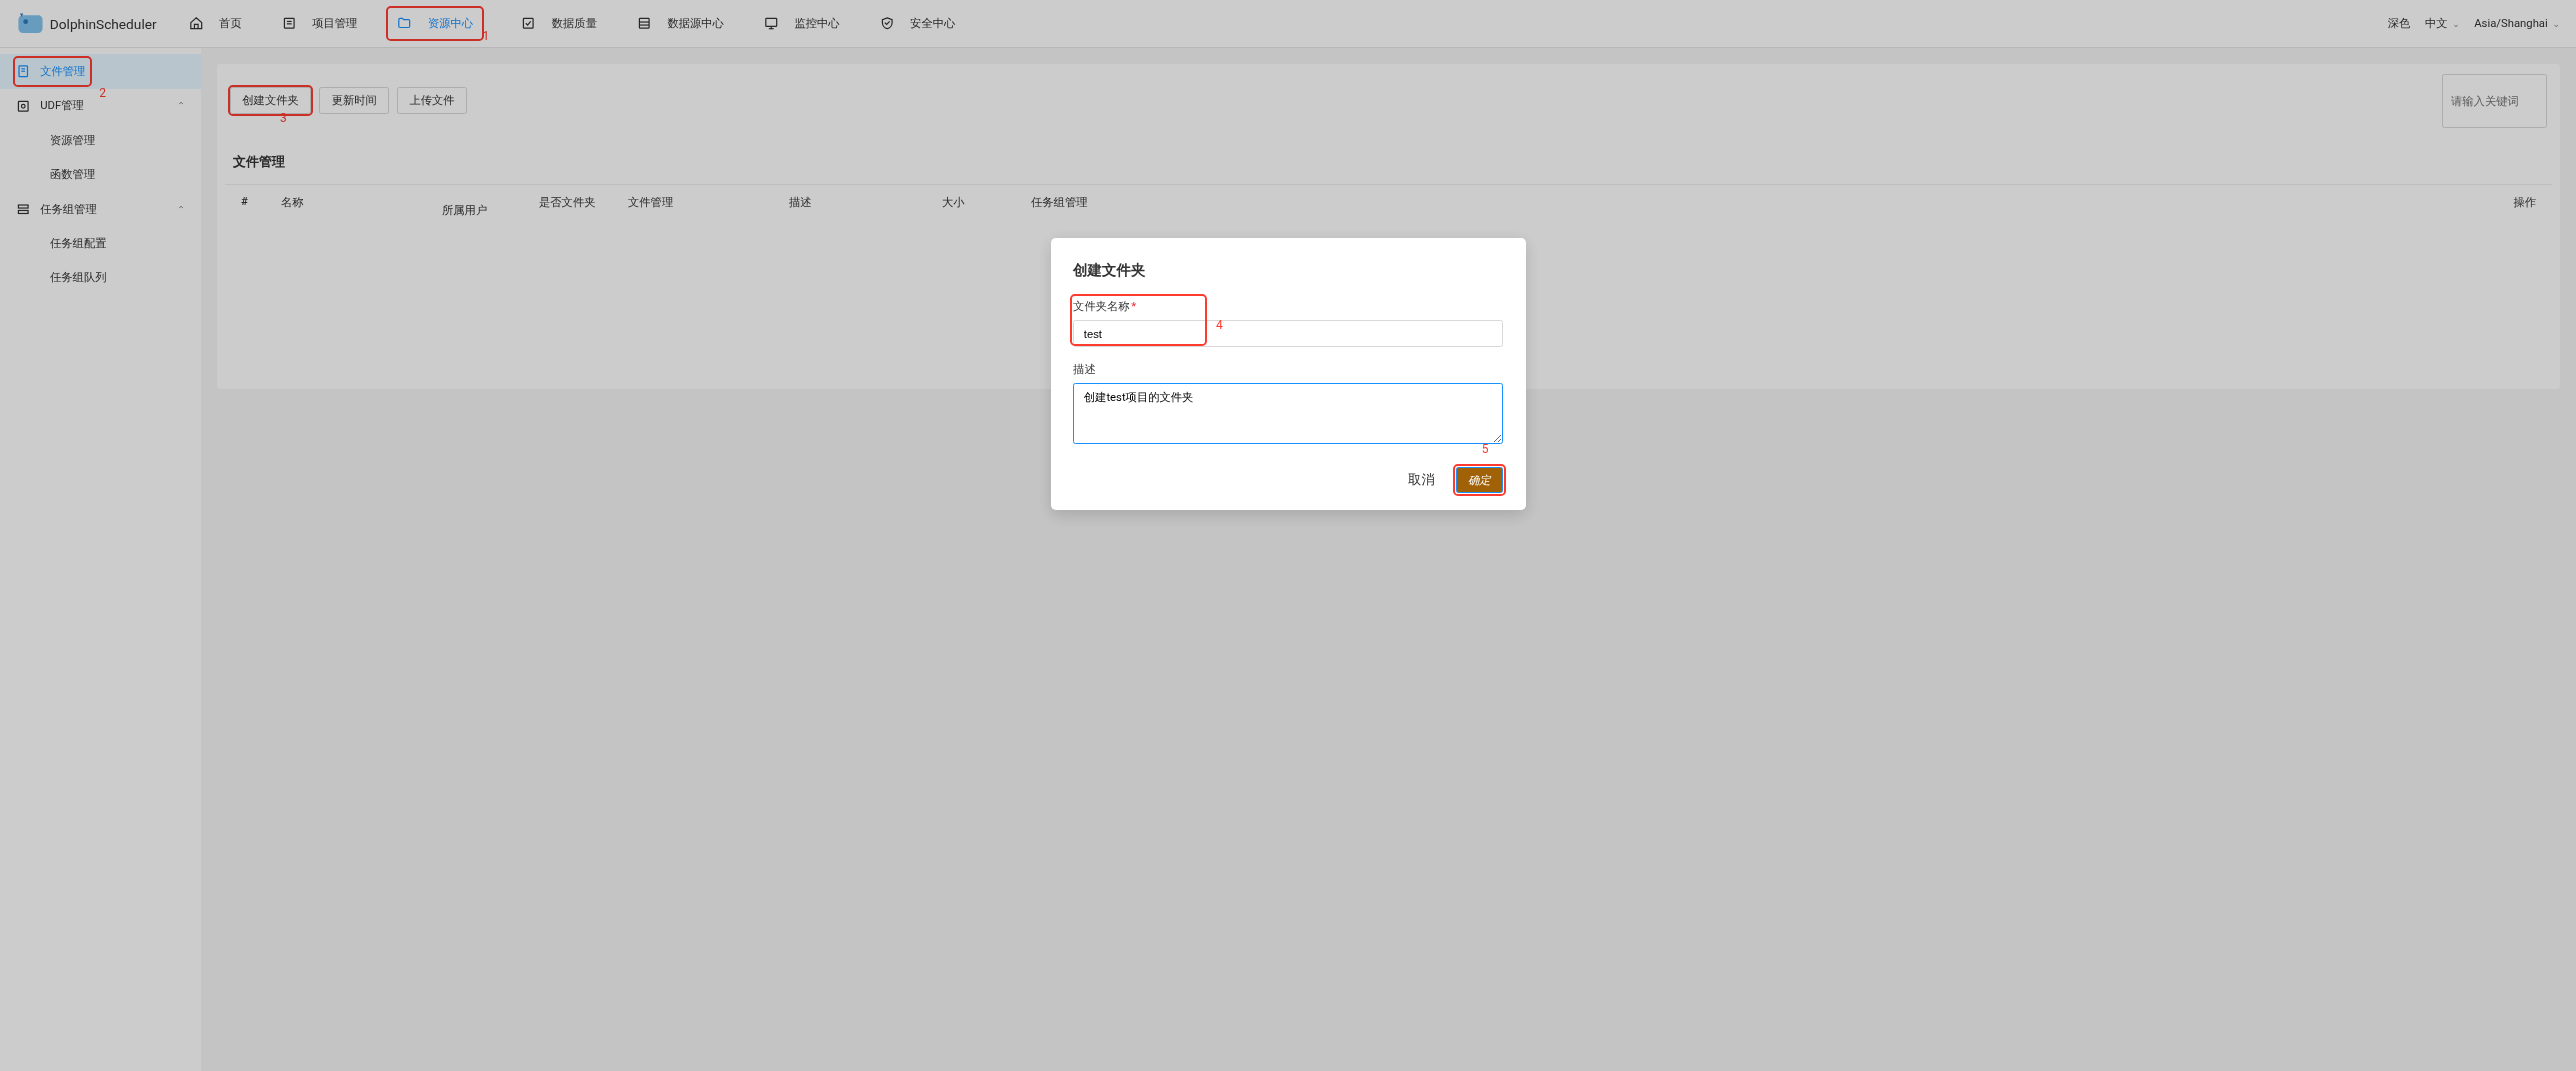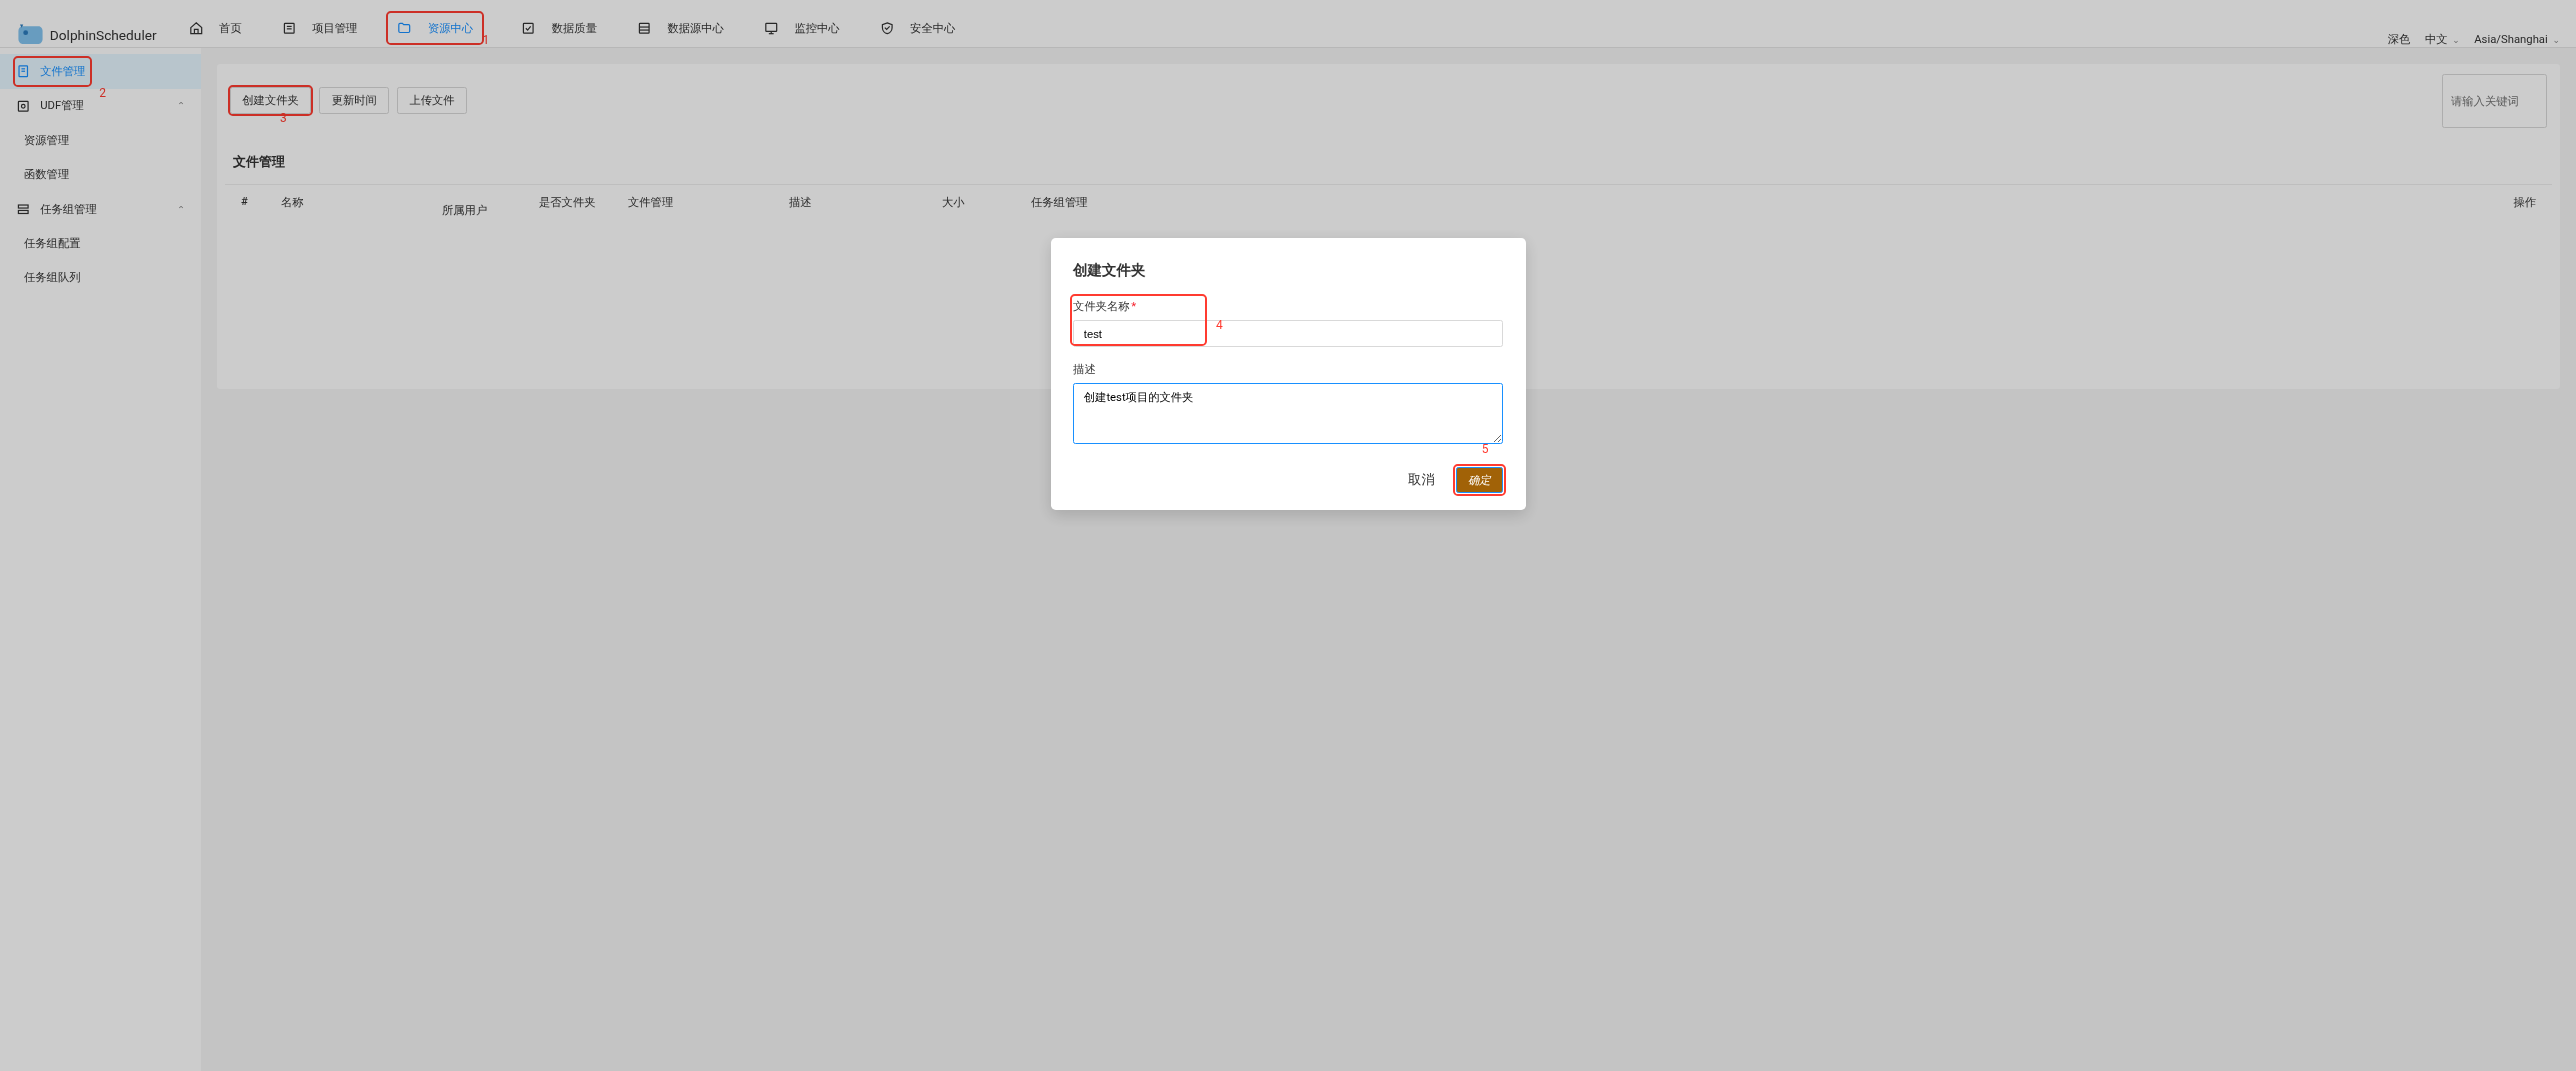--- a/index.html
+++ b/index.html
@@ -20,21 +20,21 @@
       background: rgba(0,0,0,0.2);
       z-index: 100;
       display: flex;
       align-items: flex-start;
       justify-content: center;
       padding-top: 238px;
     }
     
     .header {
       display: flex;
-      align-items: flex-end;
+      align-items: center;
       height: 48px;
       background: #fff;
       border-bottom: 0.8px solid #e5e5e5;
       padding: 0 16px;
     }
     .logo {
       display: flex;
       align-items: center;
       gap: 4.8px;
       font-size: 13.7px;
@@ -103,21 +103,21 @@
       cursor: pointer;
       color: #333;
       gap: 9.7px;
       position: relative;
     }
     .sidebar-item.active {
       background: #e6f7ff;
       color: #1890ff;
     }
     .sidebar-item.sub {
-      padding-left: 24px;
+      padding-left: 50px;
     }
     .sidebar-icon {
       width: 14.5px;
       height: 14.5px;
       display: inline-flex;
       align-items: center;
       justify-content: center;
     }
     .sidebar-expand {
       margin-left: auto;

